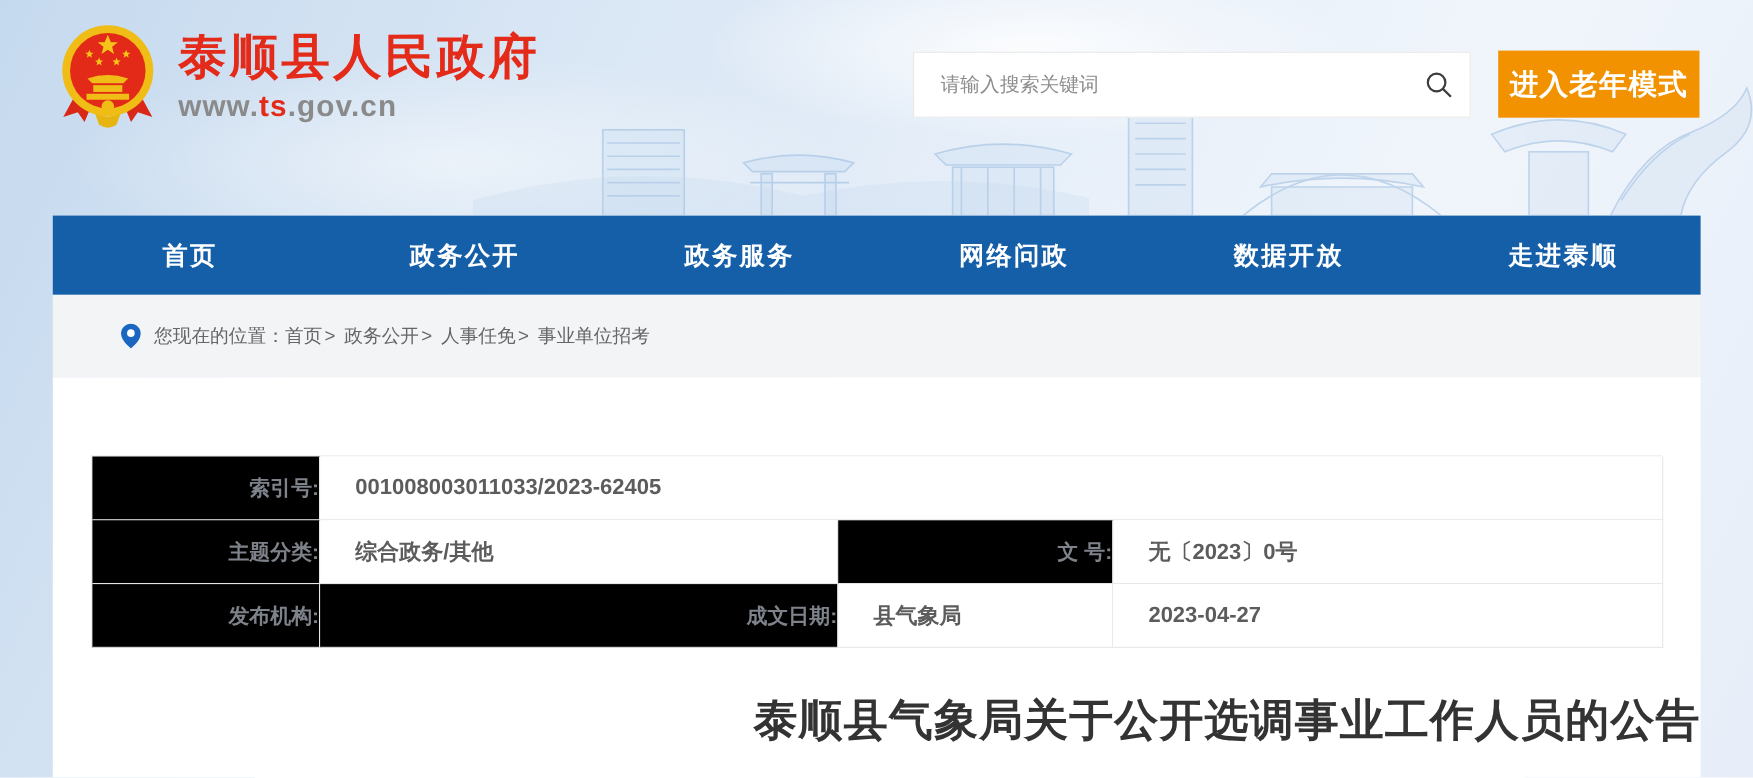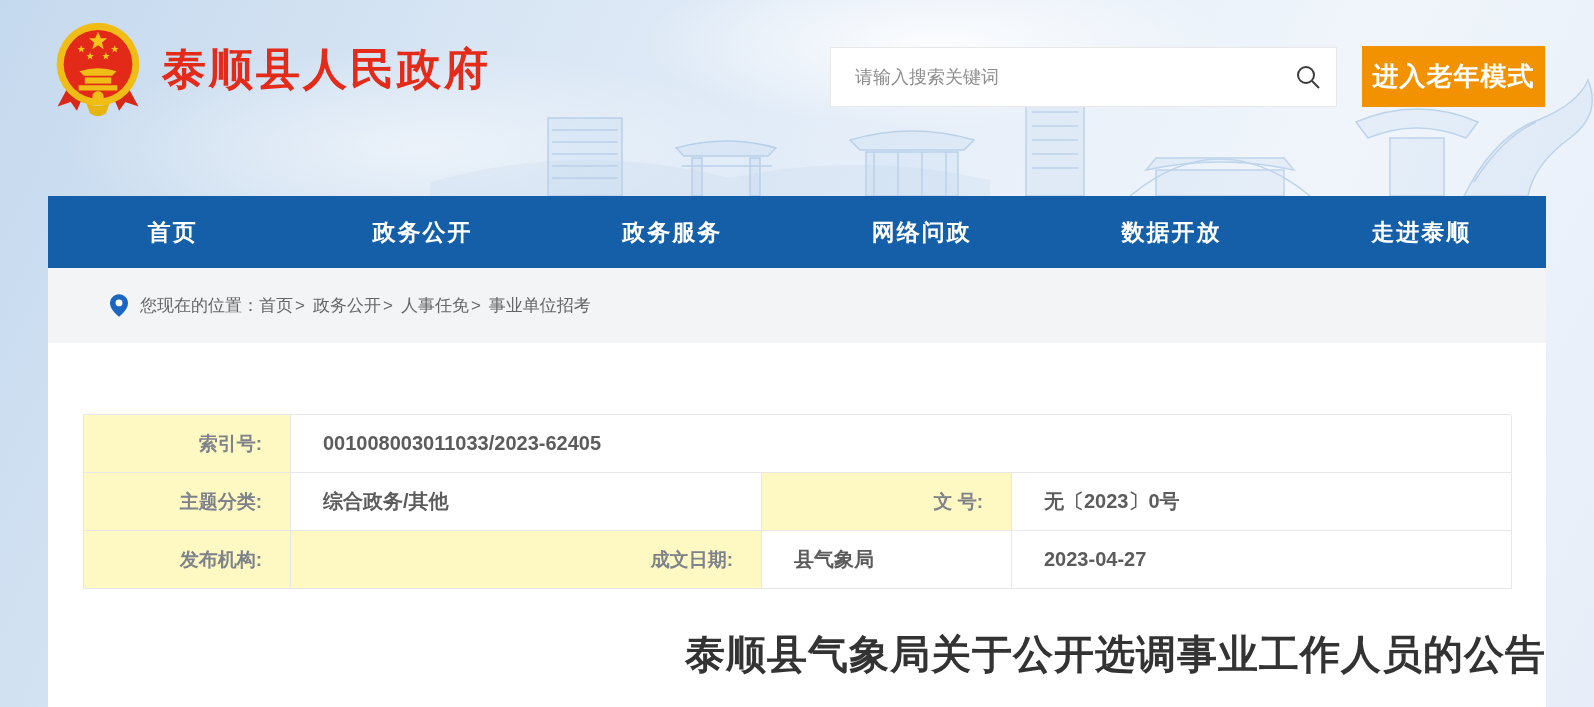--- a/index.html
+++ b/index.html
@@ -54,21 +54,21 @@
   .crumb { cursor:pointer; }
   .crumb-sep { margin:0 8px 0 2px; }
   
   .content { width:1498px; margin:0 auto; min-height:364px; background:#ffffff; padding-top:71px; }
   .meta-table {
     width:1428px; margin:0 auto;
     display:grid; grid-template-columns:207px 471px 250px 500px; grid-auto-rows:58px;
     border-top:1px solid #e7e7e7; border-left:1px solid #e7e7e7;
   }
   .cell { display:flex; align-items:center; border-right:1px solid #e7e7e7; border-bottom:1px solid #e7e7e7; }
-  .cell.label { background:#fef9c3; justify-content:flex-end; padding-right:28px;
+  .cell.label { background:#000000; justify-content:flex-end; 
     font-size:19px; font-weight:bold; color:#7e828a; }
   .cell.value { background:#ffffff; padding-left:32px; font-size:20px; font-weight:bold; color:#5c5c5c; }
   .cell.span3 { grid-column:2 / 5; }
   .doc-title {
     margin-top:38px; text-align:right; font-size:40px; font-weight:bold;
     color:#333333; letter-spacing:1px;
   }
 </style>
 </head>
 <body>
@@ -116,20 +116,21 @@
         <use href="#st" transform="translate(41,41) scale(0.45)"></use>
         <use href="#st" transform="translate(59,41) scale(0.45)"></use>
         <use href="#st" transform="translate(69,33) scale(0.45)"></use>
         <path d="M29 58 Q50 51 71 58 L66 63 L34 63 Z" fill="#f0bd16"></path>
         <rect x="35" y="65" width="30" height="7" fill="#f0bd16"></rect>
         <path d="M28 74 h44 v6 h-44 Z" fill="#f0bd16"></path>
         <circle cx="50" cy="87" r="6.5" fill="#f0bd16"></circle>
       </svg>
       <div>
         <div class="site-name">泰顺县人民政府</div>
+        <div class="site-url"><span>www.</span><span class="hl">ts</span><span>.gov.cn</span></div>
       </div>
     </div>
 
     <div class="search-box">
       <input type="text" placeholder="请输入搜索关键词" style="">
       <button class="search-btn">
         <svg width="26" height="26" viewBox="0 0 26 26">
           <circle cx="11" cy="11" r="8" fill="none" stroke="#3c3c3c" stroke-width="2"></circle>
           <line x1="17" y1="17" x2="24" y2="24" stroke="#3c3c3c" stroke-width="2"></line>
         </svg>

